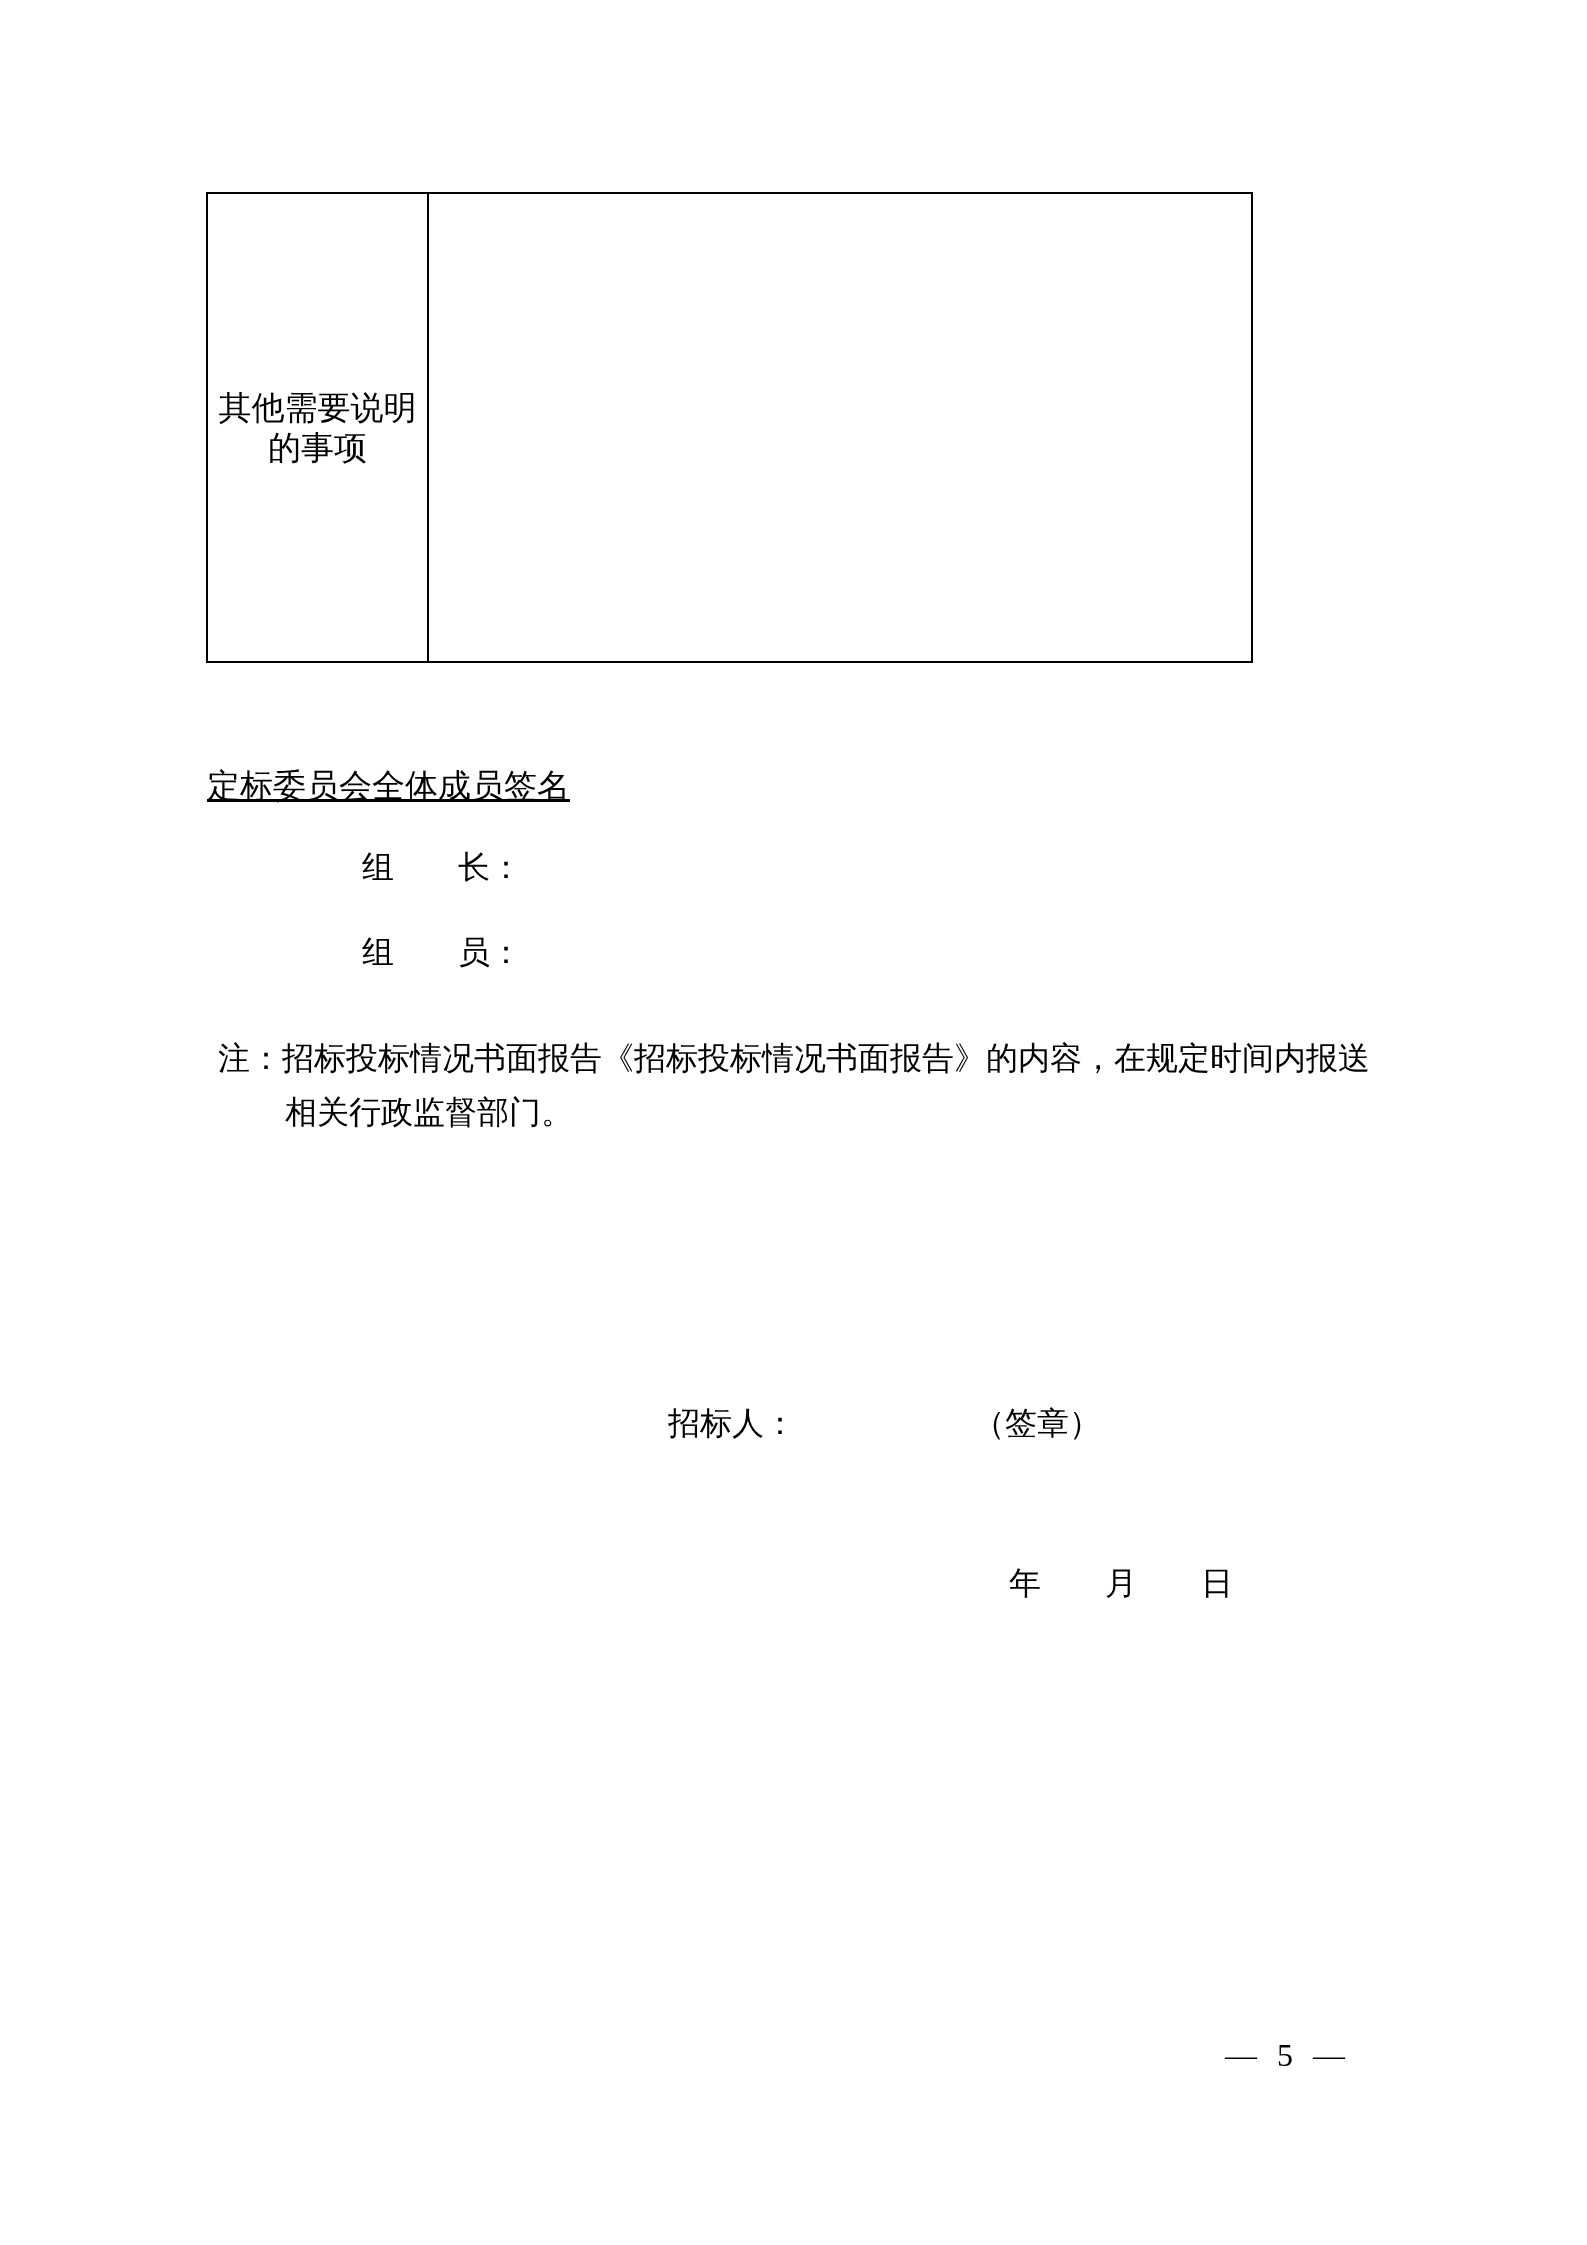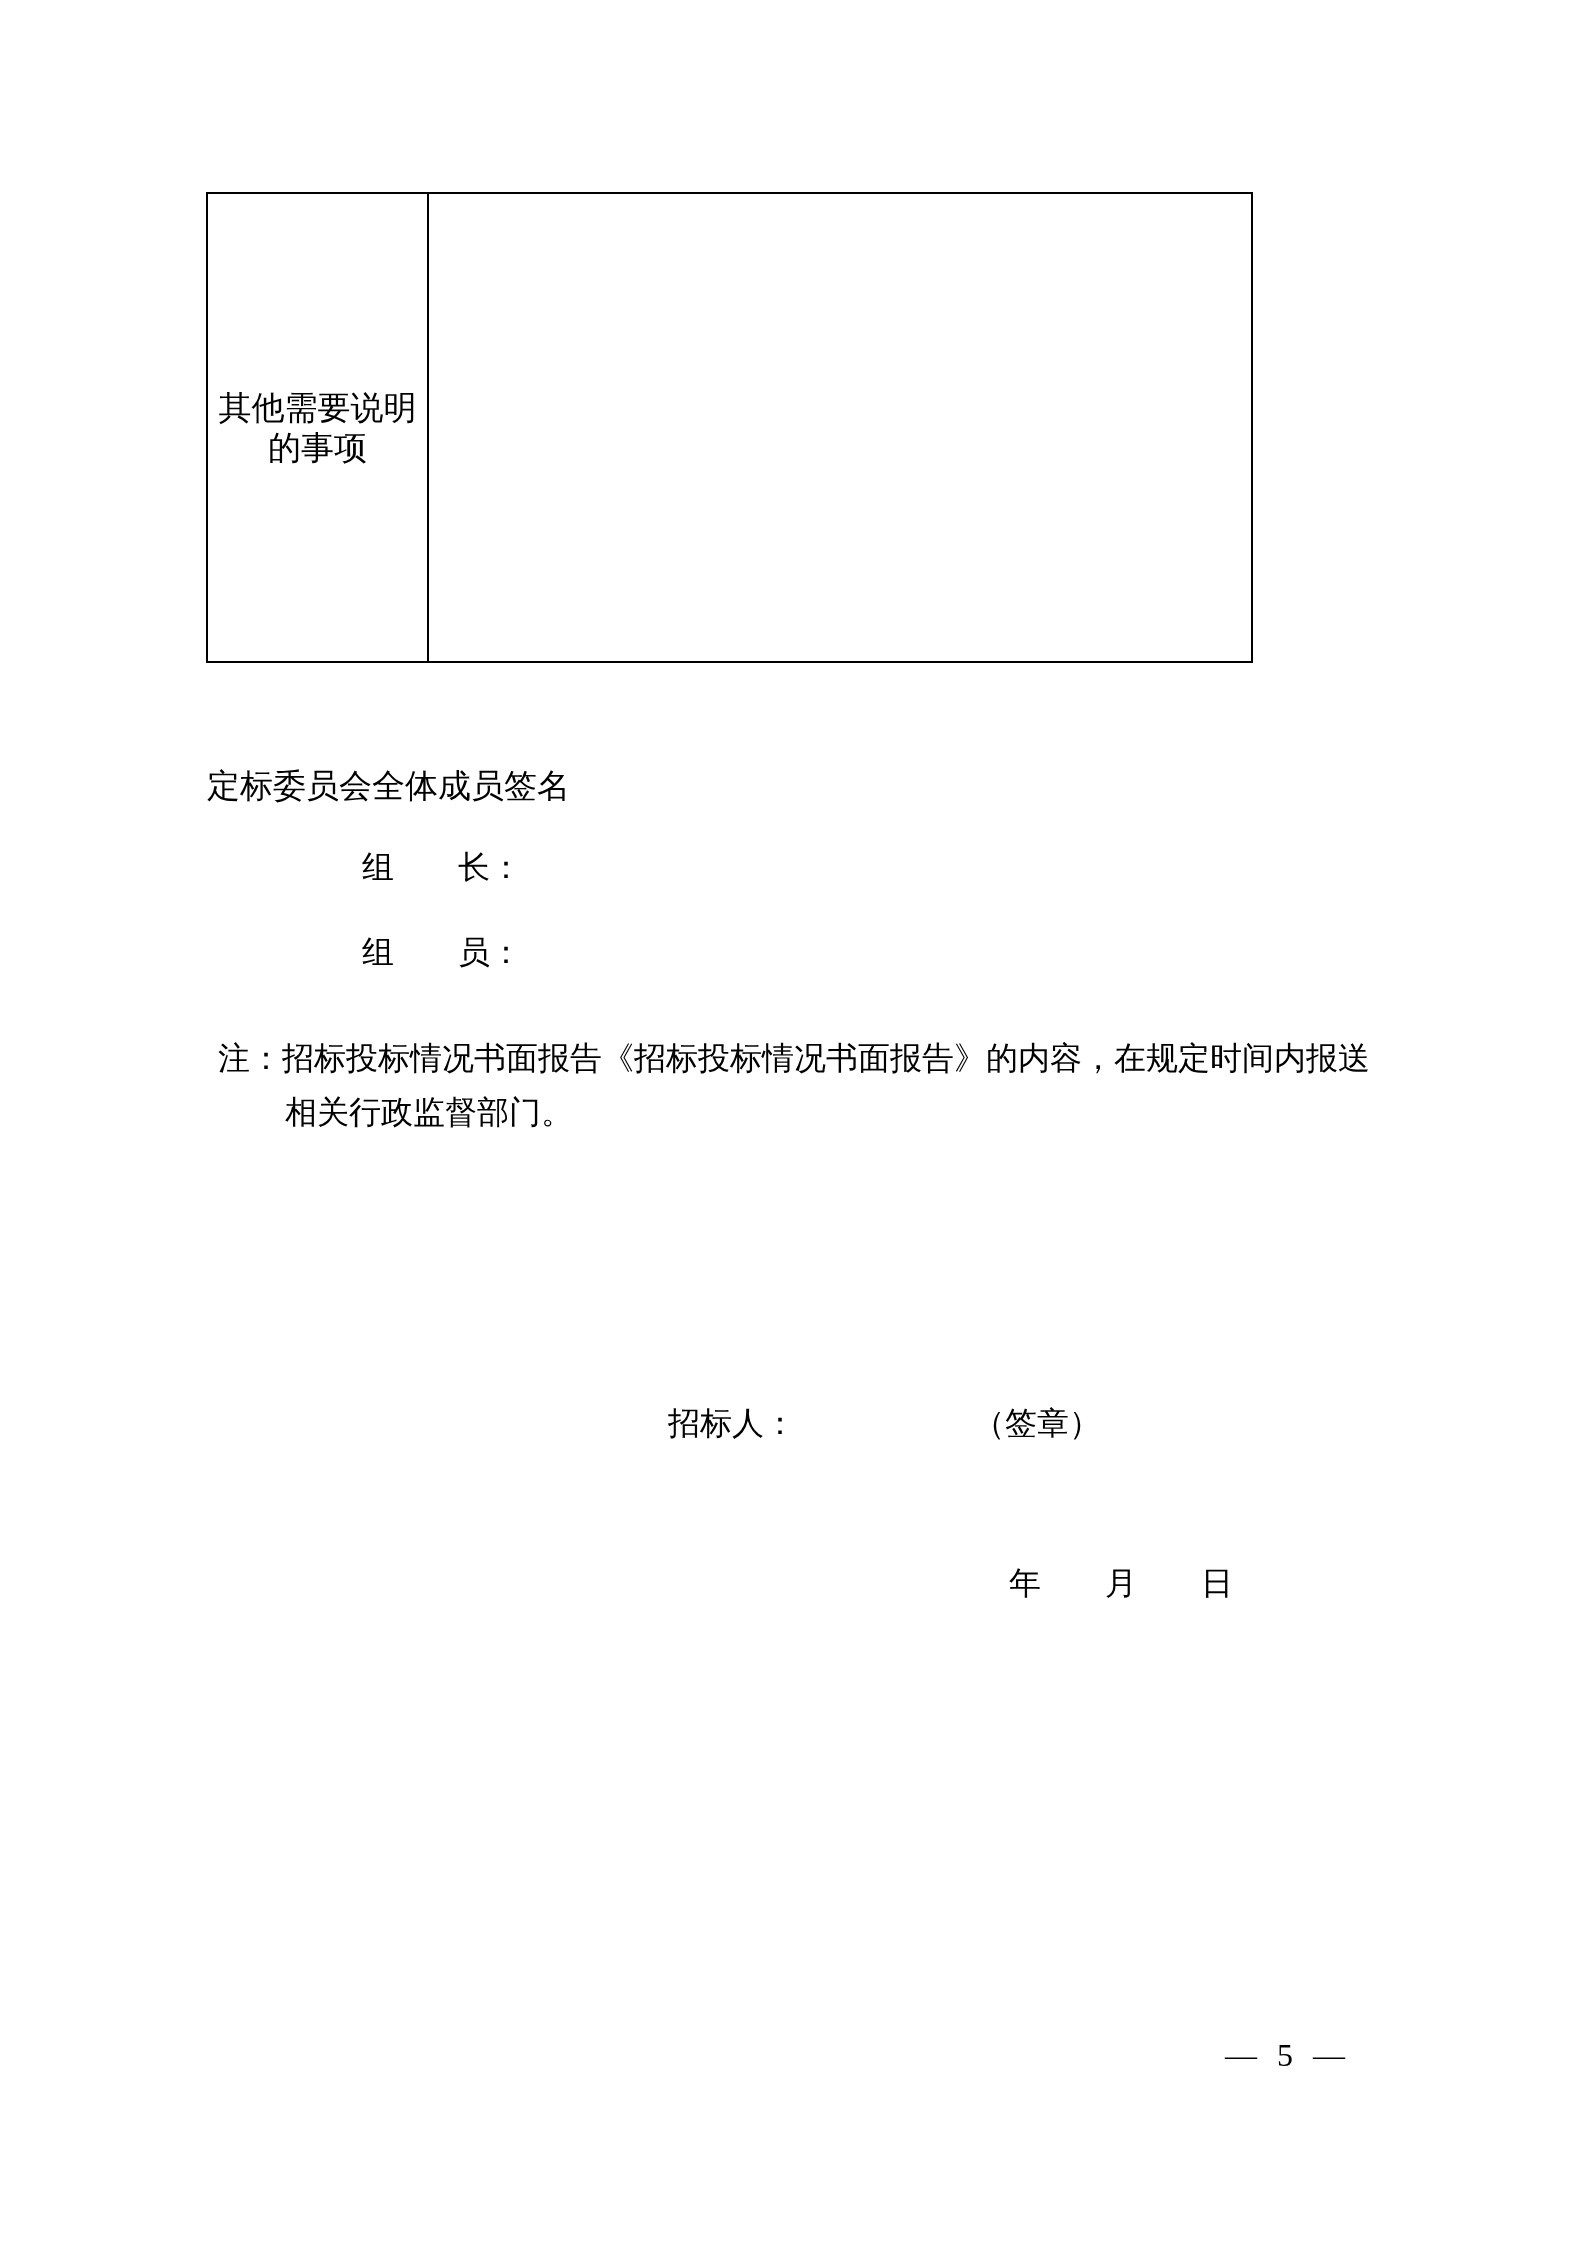--- a/index.html
+++ b/index.html
@@ -44,21 +44,21 @@
   .form-table .value-cell{
     flex:1;
   }
   
   .txt{
     position:absolute;
     line-height:1;
     white-space:nowrap;
     font-size:32px;
   }
-  .heading-line      {left:207px; top:770px;  font-size:33px;}
+  .heading-line      {left:207px; top:770px;  font-size:33px;text-decoration:underline;}
   .leader-line       {left:362px; top:851px;}
   .members-line      {left:362px; top:929px;margin-top:7px;}
   .note-line1        {left:218px; top:1042px;}
   .note-line2        {left:285px; top:1096px;}
   .tenderer-line     {left:668px; top:1407px; display:flex;text-align:center;}
   .tenderer-line .seal-hint{margin-left:177px;}
   .date-line         {left:1009px; top:1567px;}
   .page-number{
     position:absolute;
     left:1173px;

